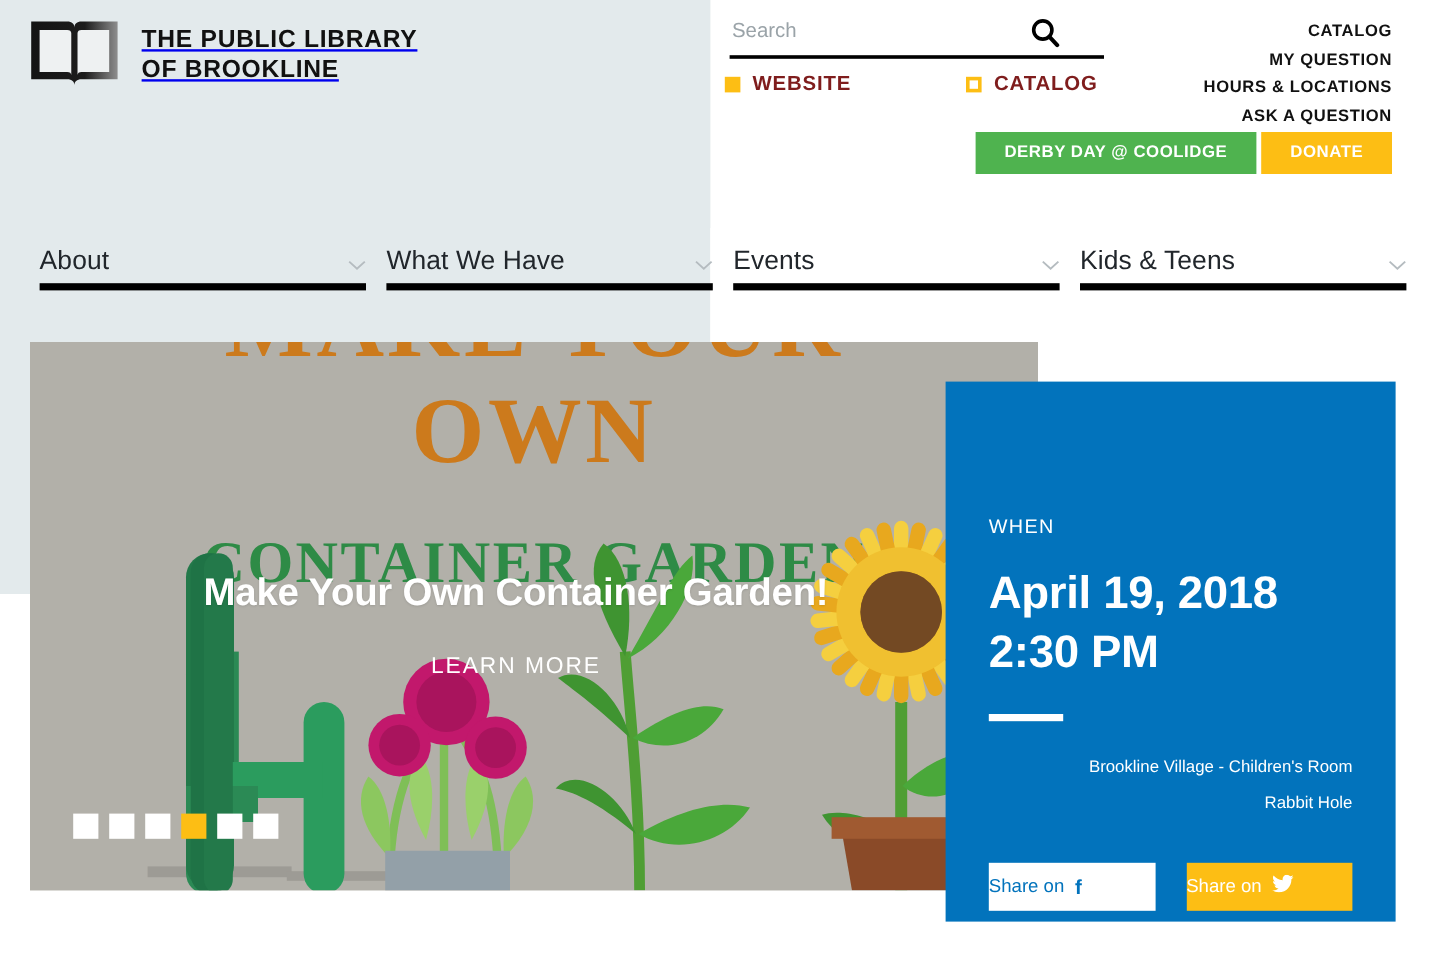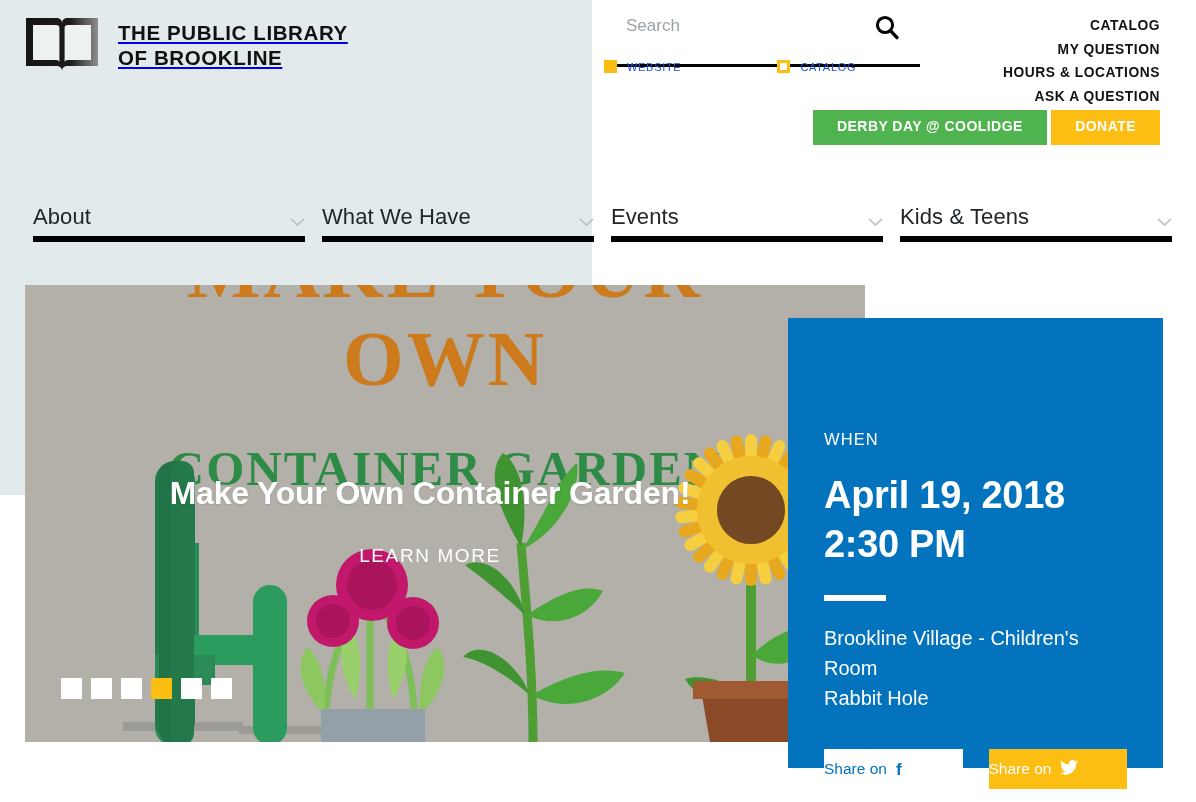--- a/index.html
+++ b/index.html
@@ -25,36 +25,36 @@
   .logo { position:absolute; left:24px; top:14px; display:flex; align-items:center; gap:18px; }
   .logo-mark { width:76px; height:62px; display:block; }
   .logo-text {
     font-weight:bold; font-size:20.5px; line-height:25px;
     letter-spacing:0.6px; color:#111; text-transform:uppercase;
     white-space:pre-line;
   }
 
   
   .search-wrap { position:absolute; left:608px; top:14px; width:312px; }
-  .search-row { display:flex; align-items:center; justify-content:center;
-                border-bottom:3px solid #000; padding-bottom:24px; }
+  .search-row { display:flex; align-items:center; justify-content:flex-start;
+                border-bottom:3px solid #000; padding-bottom:6px; }
   .search-input {
     border:none; outline:none; background:transparent;
     font-family:"Liberation Sans", sans-serif; font-size:17px; color:#222;
     width:250px; padding:2px 0 4px 2px;
   }
   .search-input::placeholder { color:#9aa3a8; }
   .search-btn { background:none; border:none; cursor:pointer; padding:0 4px 0 0; line-height:0; }
 
   .scope-row { position:absolute; left:604px; top:60px; display:flex; gap:96px; align-items:center; }
   .scope { display:flex; align-items:center; gap:10px; cursor:pointer; }
   .scope .box { width:13px; height:13px; display:block; }
   .scope .box.on { background:#fdbe14; }
   .scope .box.off { background:#ffffff; border:3px solid #fdbe14; }
-  .scope .lbl { font-size:11px; font-weight:normal; letter-spacing:0.7px; color:#1d4ed8; }
+  .scope .lbl { font-size:17px; font-weight:bold; letter-spacing:0.7px; color:#7f1d1d; }
 
   
   .util { position:absolute; right:36px; top:14px; text-align:right; }
   .util a { display:block; font-size:13.8px; font-weight:bold; letter-spacing:0.55px;
             color:#111; text-decoration:none; line-height:23.5px; white-space:nowrap; }
   .util .pill { display:inline-block; margin-top:2px; padding:5px 24px 6px;
                 color:#fff; font-size:14px; letter-spacing:0.45px; }
   .pill-green { background:#4fb34f; }
   .pill-yellow { background:#fdbe14; margin-top:6px; }
 
@@ -81,21 +81,21 @@
   .dots { position:absolute; left:36px; top:393px; display:flex; gap:9px; }
   .dot { width:21px; height:21px; background:#fff; display:block; cursor:pointer; }
   .dot.active { background:#fdbe14; }
 
   
   .panel { position:absolute; left:788px; top:318px; width:375px; height:450px; background:#0273bc; }
   .panel-inner { padding:112px 36px 0 36px; color:#fff; }
   .when { font-size:16.5px; letter-spacing:1.1px; }
   .date { font-size:38px; font-weight:bold; line-height:49px; letter-spacing:-0.3px; margin-top:22px; }
   .rule { width:62px; height:6px; background:#fff; margin:26px 0 22px; }
-  .loc { font-size:20px; line-height:30px; }
+  .loc { font-size:14px; line-height:30px;text-align:right; }
   .shares { display:flex; gap:26px; margin-top:36px; }
   .share { display:flex; align-items:center; gap:9px;
            width:142px; height:40px; font-size:15.5px; text-decoration:none; }
   .share-fb { background:#fff; color:#0273bc; }
   .share-tw { background:#fdbe14; color:#fff; }
   .glyph { font-weight:bold; font-size:17px; line-height:1; }
 </style>
 </head>
 <body>
 

